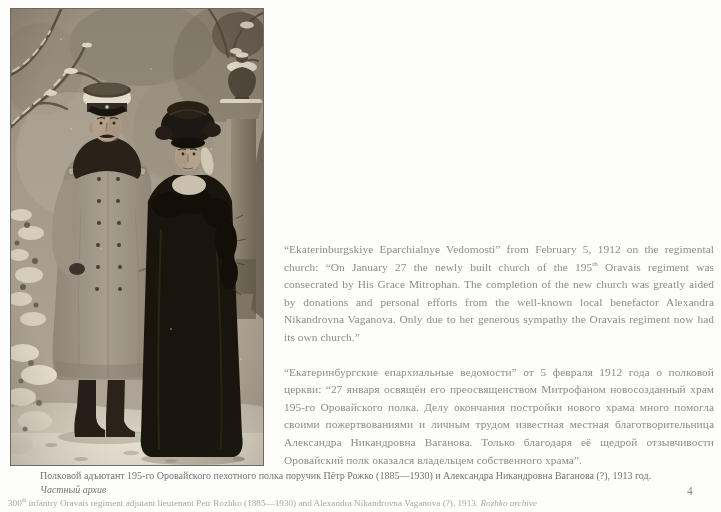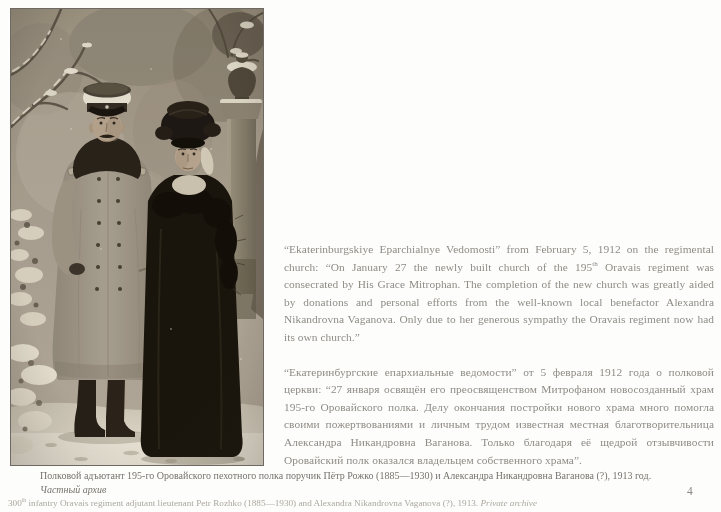--- a/index.html
+++ b/index.html
@@ -250,17 +250,17 @@
     </svg>
   </figure>
 
   <div class="textblock">
     <p><span>“Ekaterinburgskiye Eparchialnye Vedomosti” from February 5, 1912 on the regimental church: “On January 27 the newly built church of the 195</span><sup>th</sup><span> Oravais regiment was consecrated by His Grace Mitrophan. The completion of the new church was greatly aided by donations and personal efforts from the well-known local benefactor Alexandra Nikandrovna Vaganova. Only due to her generous sympathy the Oravais regiment now had its own church.”</span></p>
     <p>“Екатеринбургские епархиальные ведомости” от 5 февраля 1912 года о полковой церкви: “27 января освящён его преосвященством Митрофаном новосозданный храм 195-го Оровайского полка. Делу окончания постройки нового храма много помогла своими пожертвованиями и личным трудом известная местная благотворительница Александра Никандровна Ваганова. Только благодаря её щедрой отзывчивости Оровайский полк оказался владельцем собственного храма”.</p>
   </div>
 
   <div class="captions">
     <div class="cap-ru"><span>Полковой адъютант 195-го Оровайского пехотного полка поручик Пётр Рожко (1885—1930) и Александра Никандровна Ваганова (?), 1913 год. </span><i>Частный архив</i></div>
-    <div class="cap-en"><span>300</span><sup>th</sup><span> infantry Oravais regiment adjutant lieutenant Petr Rozhko (1885—1930) and Alexandra Nikandrovna Vaganova (?), 1913. </span><i>Private archive</i></div>
+    <div class="cap-en"><span>300</span><sup>th</sup><span> infantry Oravais regiment adjutant lieutenant Petr Rozhko (1885—1930) and Alexandra Nikandrovna Vaganova (?), 1913. </span><i>Rozhko archive</i></div>
   </div>
 
   <div class="pagenum">4</div>
 </div>
 
 </body></html>

